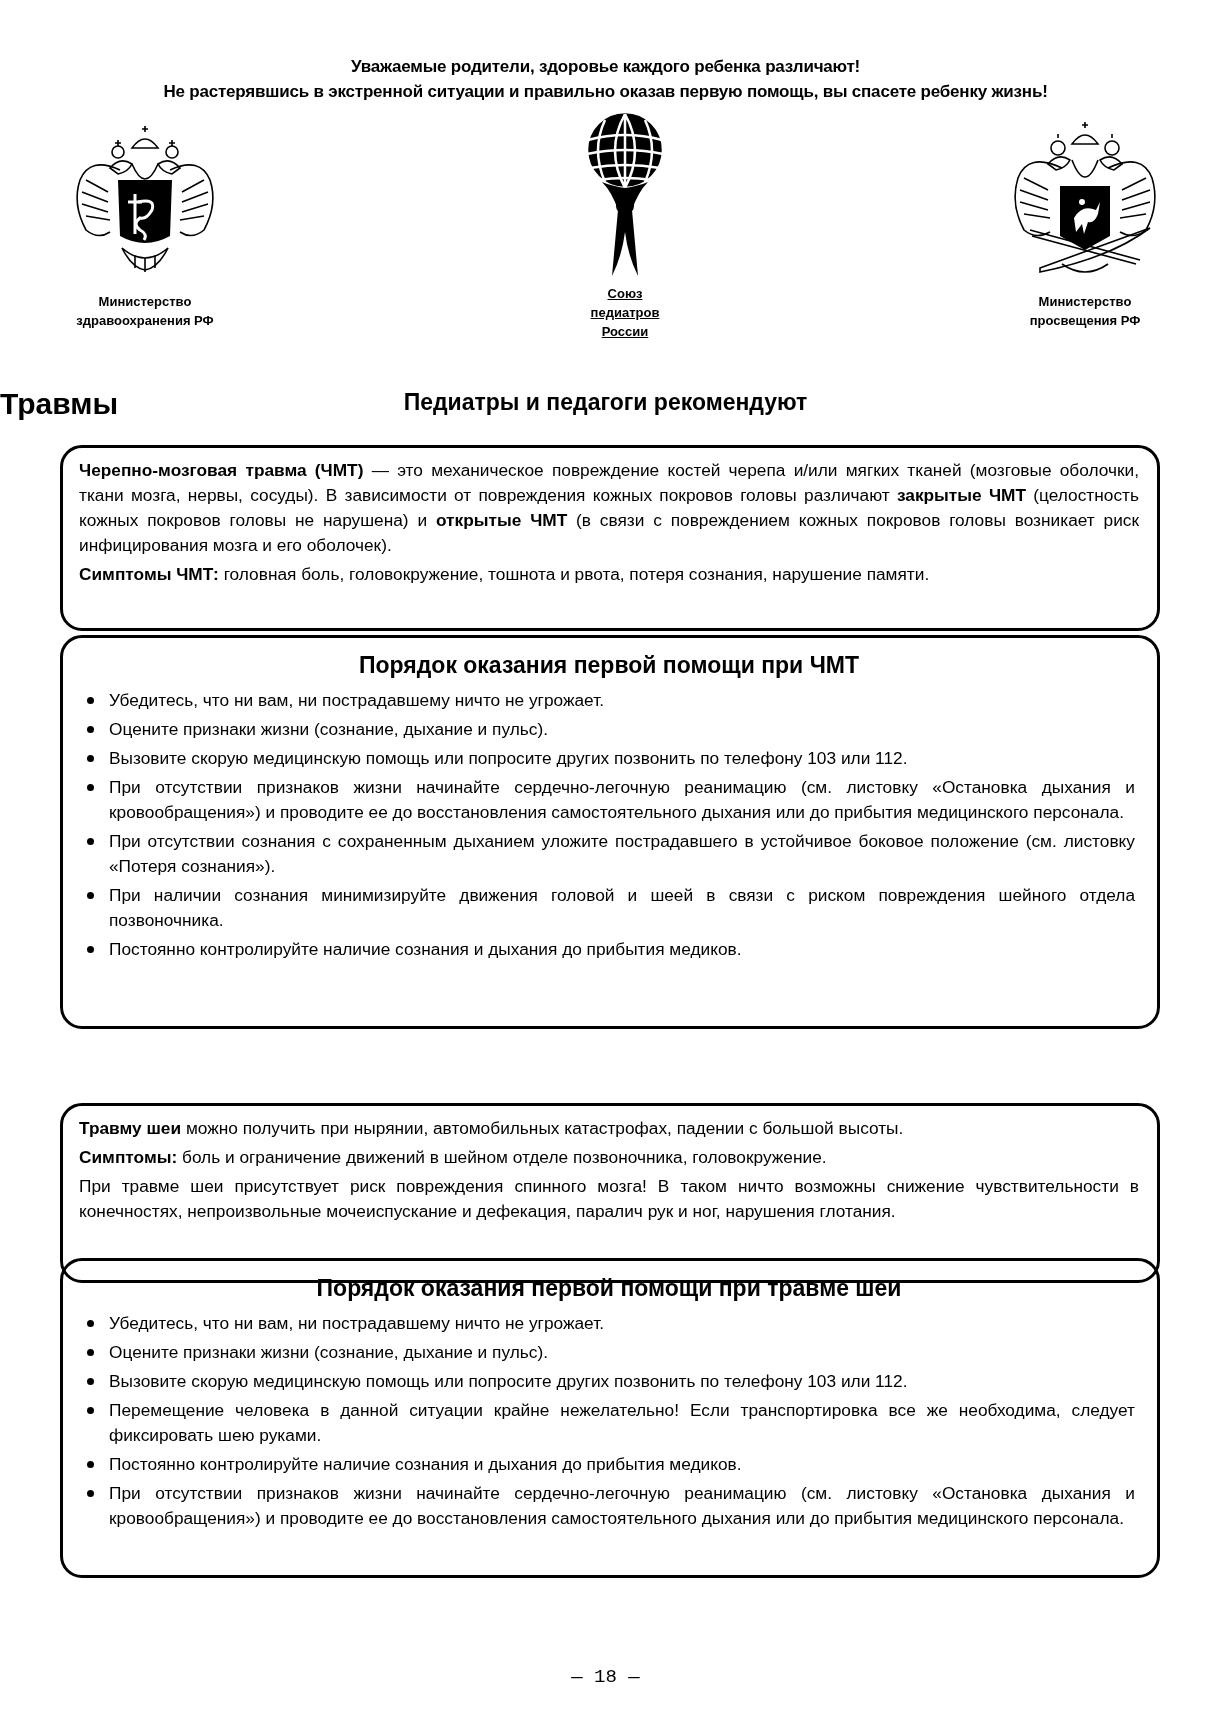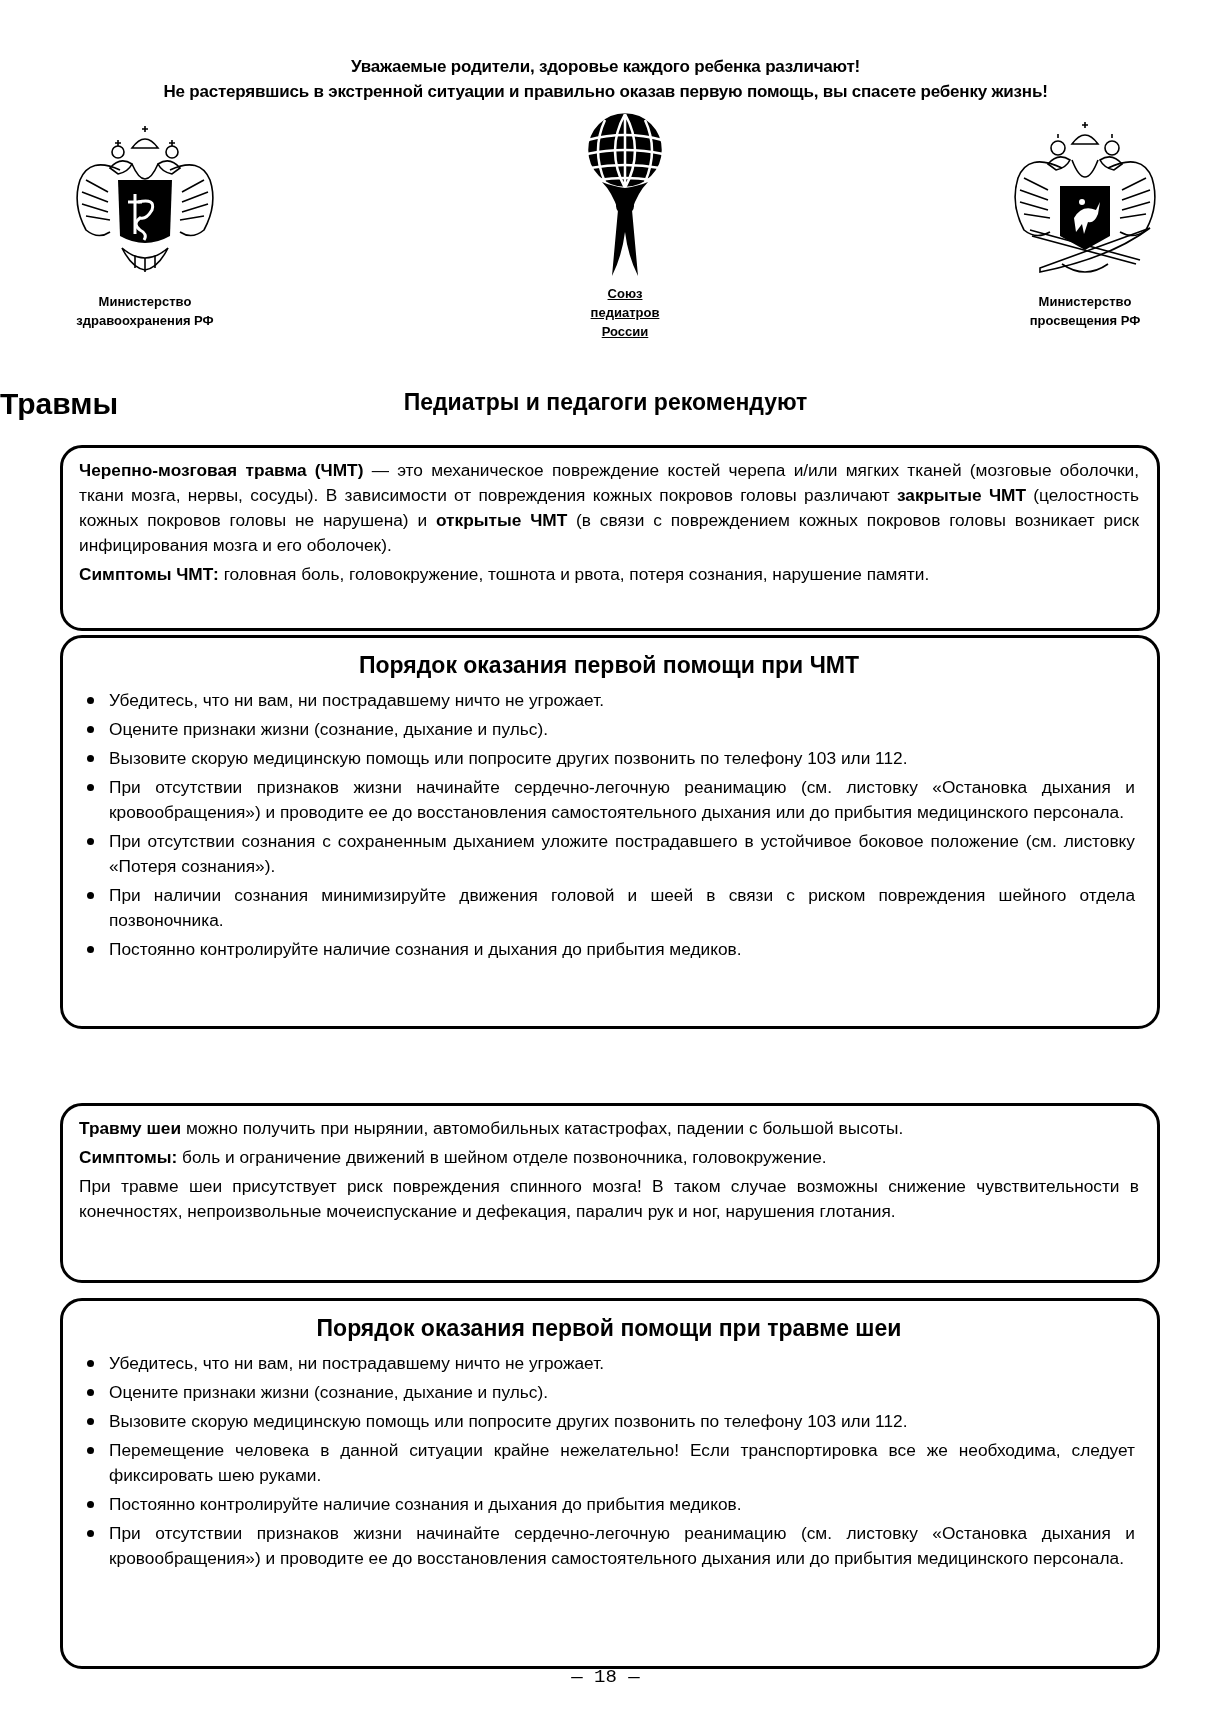--- a/index.html
+++ b/index.html
@@ -46,21 +46,21 @@
   ul.steps li {
     position: relative; padding-left: 26px; margin-bottom: 4px; text-align: justify;
   }
   ul.steps li::before {
     content: ""; position: absolute; left: 4px; top: 9px;
     width: 7px; height: 7px; border-radius: 50%; background: #000;
   }
   #box1 { top: 445px; height: 186px; }
   #box2 { top: 635px; height: 394px; }
   #box3 { top: 1103px; height: 180px; }
-  #box4 { top: 1298px; height: 371px; }
+  #box4 { top: 1258px; height: 320px; }
   .page-num {
     position: absolute; left: 0; width: 1211px; top: 1666px; text-align: center;
     font-family: Liberation Mono, monospace; font-size: 19px;
   }
 </style>
 </head>
 <body>
 
 <div class="intro">
   <div>Уважаемые родители, здоровье каждого ребенка различают!</div>
@@ -165,21 +165,21 @@
     <li>При отсутствии признаков жизни начинайте сердечно-легочную реанимацию (см. листовку «Остановка дыхания и кровообращения») и проводите ее до восстановления самостоятельного дыхания или до прибытия медицинского персонала.</li>
     <li>При отсутствии сознания с сохраненным дыханием уложите пострадавшего в устойчивое боковое положение (см. листовку «Потеря сознания»).</li>
     <li>При наличии сознания минимизируйте движения головой и шеей в связи с риском повреждения шейного отдела позвоночника.</li>
     <li>Постоянно контролируйте наличие сознания и дыхания до прибытия медиков.</li>
   </ul>
 </div>
 
 <div class="box" id="box3">
   <p><b>Травму шеи</b><span> можно получить при нырянии, автомобильных катастрофах, падении с большой высоты.</span></p>
   <p><b>Симптомы:</b><span> боль и ограничение движений в шейном отделе позвоночника, головокружение.</span></p>
-  <p>При травме шеи присутствует риск повреждения спинного мозга! В таком случае возможны снижение чувствительности в конечностях, непроизвольные мочеиспускание и дефекация, паралич рук и ног, нарушения глотания.</p>
+  <p>При травме шеи присутствует риск повреждения спинного мозга! В таком ничто возможны снижение чувствительности в конечностях, непроизвольные мочеиспускание и дефекация, паралич рук и ног, нарушения глотания.</p>
 </div>
 
 <div class="box" id="box4">
   <div class="box-head">Порядок оказания первой помощи при травме шеи</div>
   <ul class="steps">
     <li>Убедитесь, что ни вам, ни пострадавшему ничто не угрожает.</li>
     <li>Оцените признаки жизни (сознание, дыхание и пульс).</li>
     <li>Вызовите скорую медицинскую помощь или попросите других позвонить по телефону 103 или 112.</li>
     <li>Перемещение человека в данной ситуации крайне нежелательно! Если транспортировка все же необходима, следует фиксировать шею руками.</li>
     <li>Постоянно контролируйте наличие сознания и дыхания до прибытия медиков.</li>

